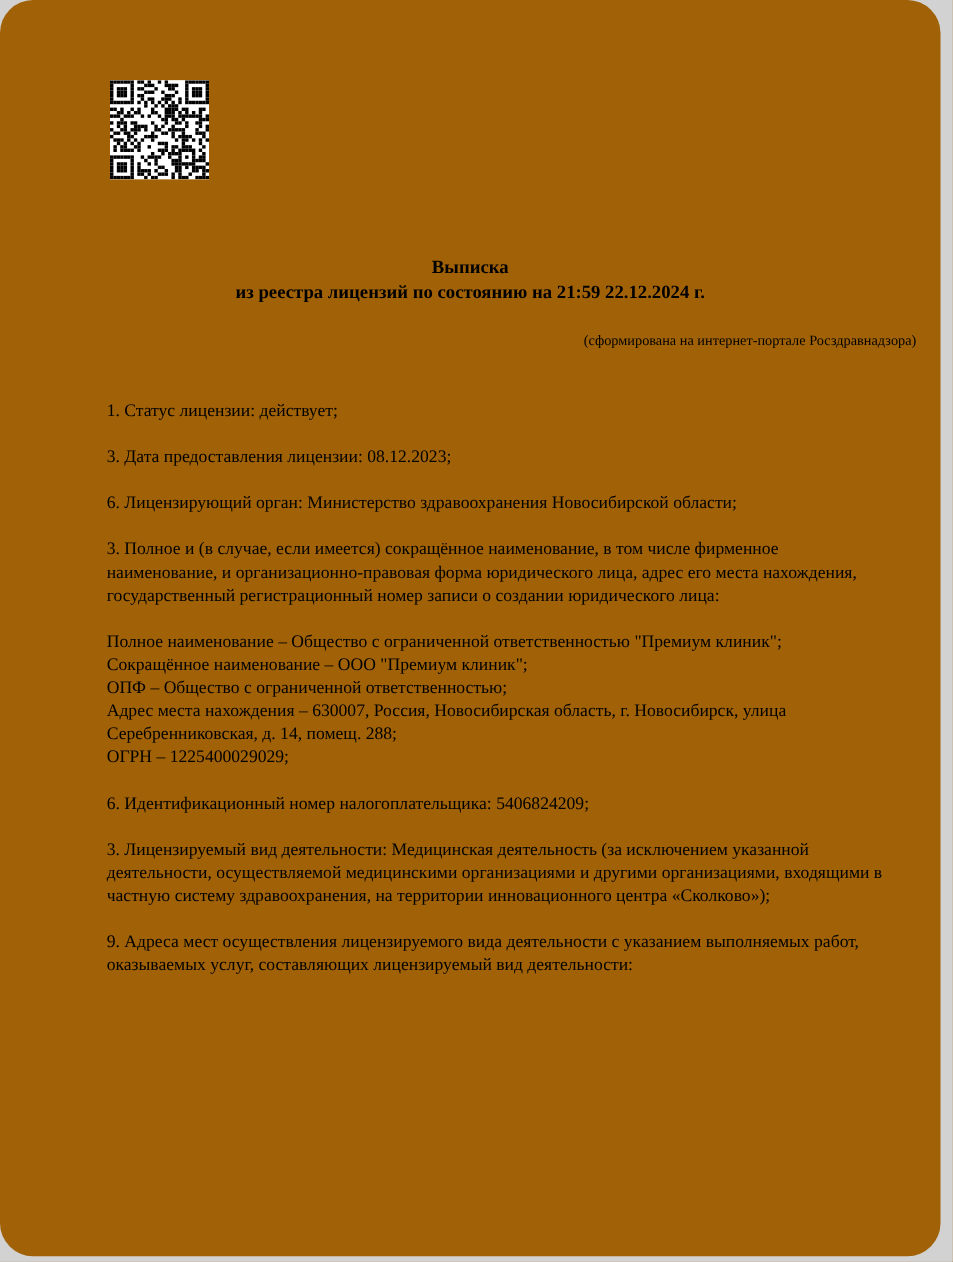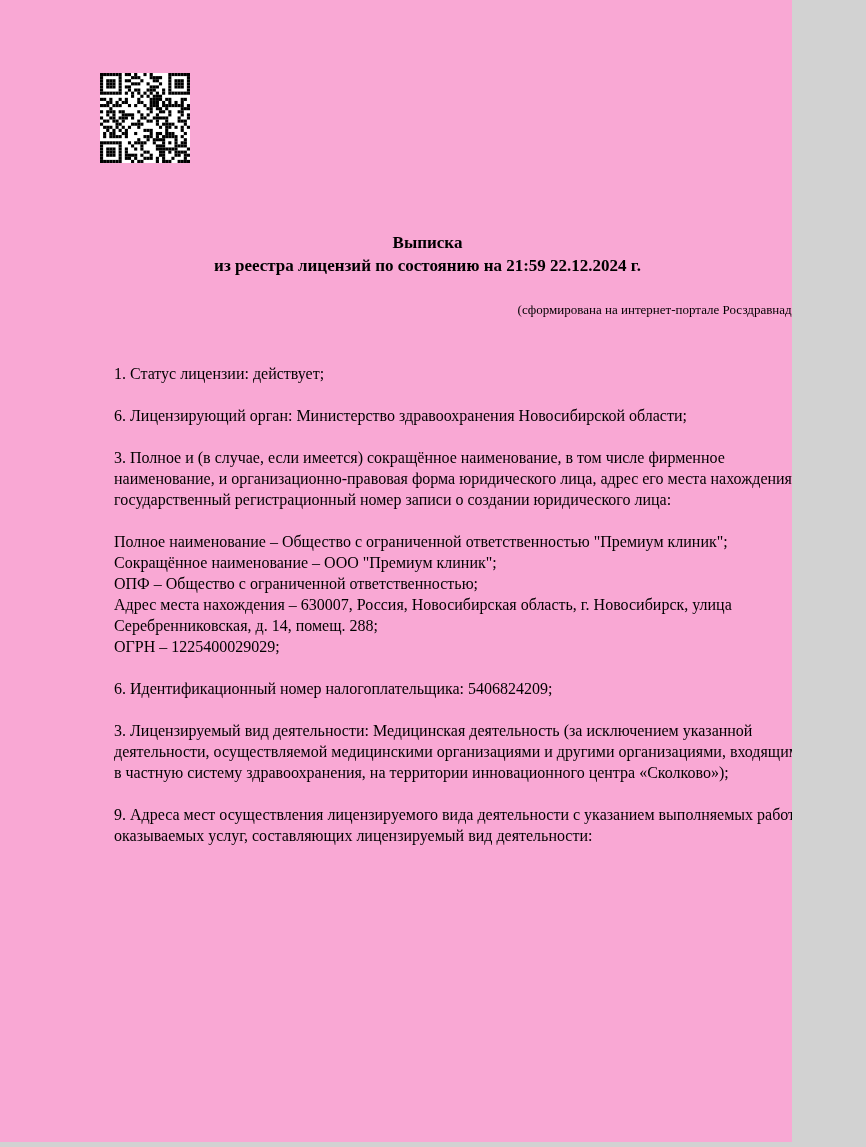--- a/index.html
+++ b/index.html
@@ -11,25 +11,26 @@
   .viewport {
     position: relative;
     width: 866px;
     height: 1147px;
     overflow: hidden;
   }
   .page {
     position: absolute;
     top: 0;
     left: 0;
-    width: 792px;
+    width: 855px;
     height: 1142px;
-    background: #f9a8d4;
+    background: #a16207;
     color: #000000;
     overflow: hidden;
+    border-radius: 30px;
   }
   .qr {
     position: absolute;
     top: 73px;
     left: 100px;
     width: 90px;
     height: 90px;
     background: #ffffff;
   }
   .qr svg { display: block; }
@@ -45,31 +46,32 @@
     white-space: pre-line;
   }
   .subtitle {
     position: absolute;
     top: 301px;
     left: 0;
     width: 820px; 
     text-align: right;
     font-size: 13px;
     line-height: 17px;
+    padding-left: 13px;
   }
   .body-text {
     position: absolute;
     top: 363px;
     left: 97px;
     width: 715px;
     font-size: 16px;
     line-height: 21px;
   }
   .body-text p {
-    margin: 0 0 21px 17px;
+    margin: 0 0 21px 0;
     white-space: pre-line;
   }
 </style>
 </head>
 <body>
 
 <div class="viewport">
   <div class="page">
 
     <div class="qr" id="qr-box">
@@ -481,20 +483,21 @@
         </svg>
       </div>
 
     <div class="title-block">Выписка
 из реестра лицензий по состоянию на 21:59 22.12.2024 г.</div>
 
     <div class="subtitle">(сформирована на интернет-портале Росздравнадзора)</div>
 
     <div class="body-text">
       <p>1. Статус лицензии: действует;</p>
+      <p>3. Дата предоставления лицензии: 08.12.2023;</p>
       <p>6. Лицензирующий орган: Министерство здравоохранения Новосибирской области;</p>
       <p>3. Полное и (в случае, если имеется) сокращённое наименование, в том числе фирменное наименование, и организационно-правовая форма юридического лица, адрес его места нахождения, государственный регистрационный номер записи о создании юридического лица:</p>
       <p>Полное наименование – Общество с ограниченной ответственностью "Премиум клиник";
 Сокращённое наименование – ООО "Премиум клиник";
 ОПФ – Общество с ограниченной ответственностью;
 Адрес места нахождения – 630007, Россия, Новосибирская область, г. Новосибирск, улица Серебренниковская, д. 14, помещ. 288;
 ОГРН – 1225400029029;</p>
       <p>6. Идентификационный номер налогоплательщика: 5406824209;</p>
       <p>3. Лицензируемый вид деятельности: Медицинская деятельность (за исключением указанной деятельности, осуществляемой медицинскими организациями и другими организациями, входящими в частную систему здравоохранения, на территории инновационного центра «Сколково»);</p>
       <p>9. Адреса мест осуществления лицензируемого вида деятельности с указанием выполняемых работ, оказываемых услуг, составляющих лицензируемый вид деятельности:</p>

